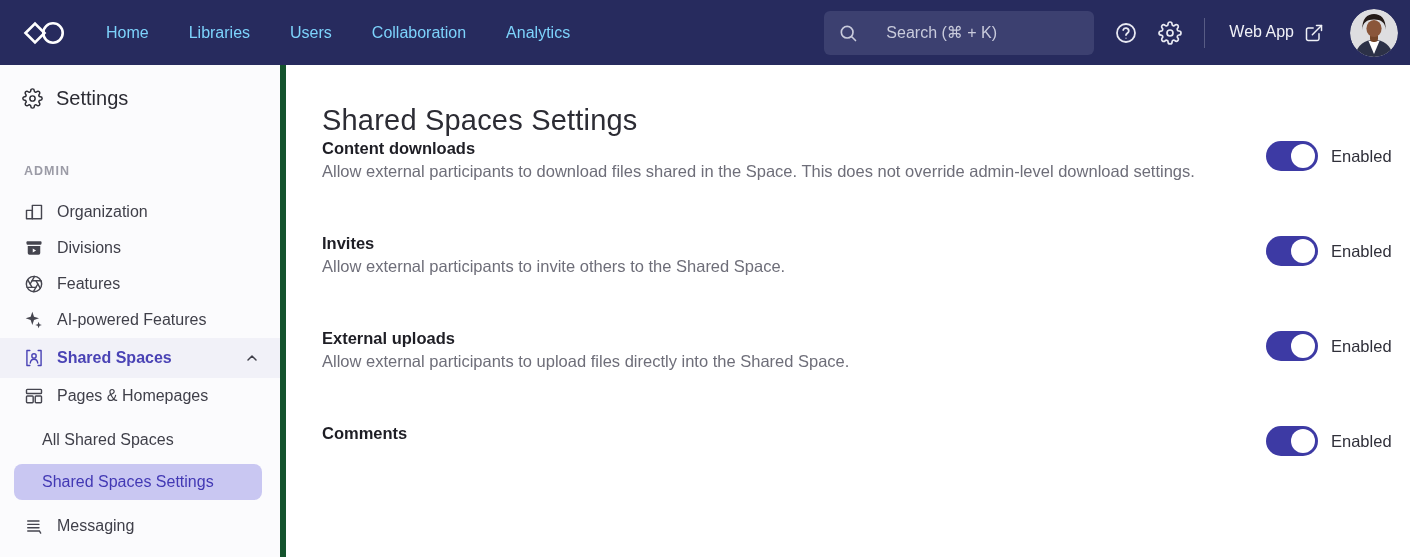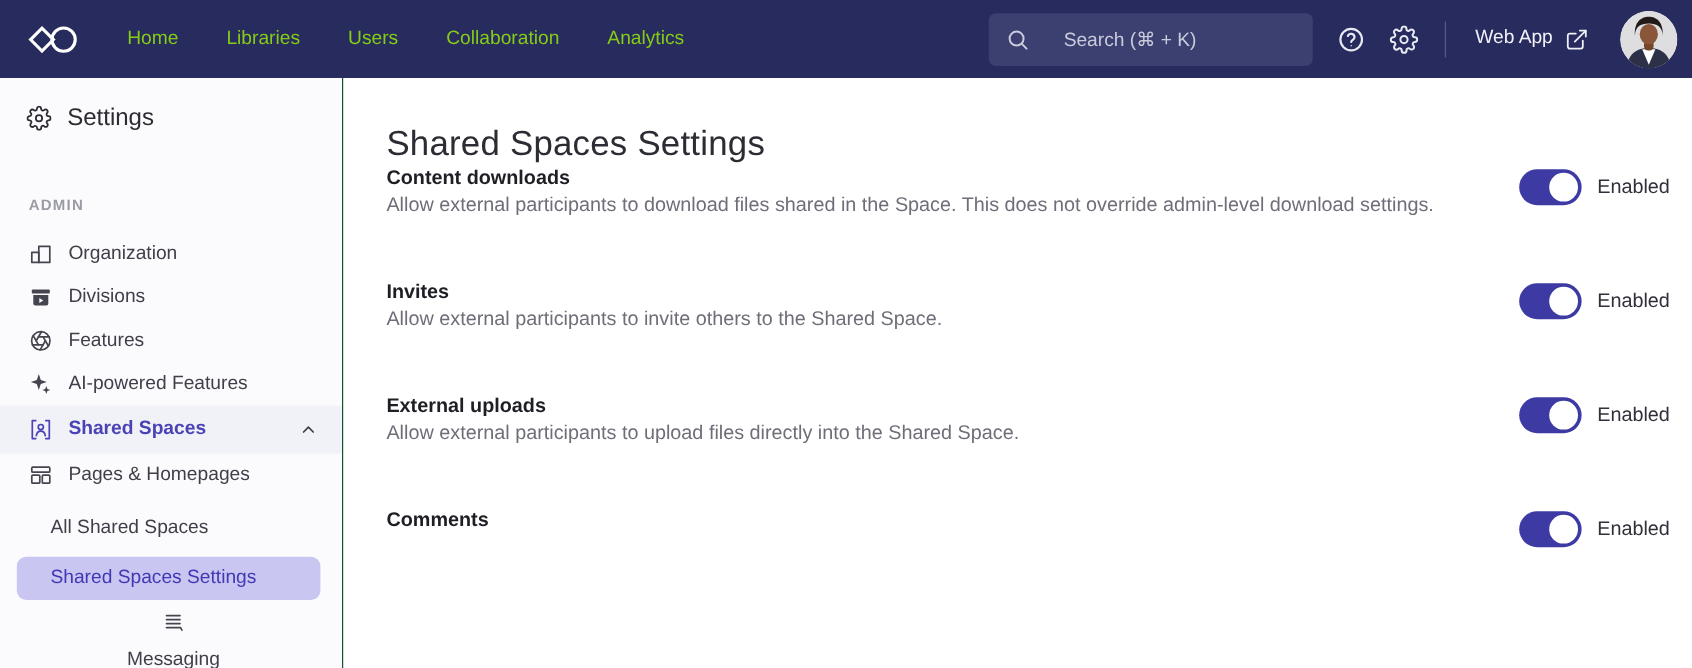--- a/index.html
+++ b/index.html
@@ -4,37 +4,37 @@
 <style>
   * { margin:0; padding:0; box-sizing:border-box; }
   html,body { width:1410px; height:557px; overflow:hidden; background:#fff;
     font-family:"Liberation Sans", sans-serif; -webkit-font-smoothing:antialiased; }
 
   
   .topnav { height:65px; background:var(--nav-bg,#272b5e); display:flex; align-items:center;
     padding:0 12px 0 22px; }
   .logo { flex:0 0 auto; display:flex; align-items:center; }
   .nav-items { display:flex; align-items:center; gap:40px; margin-left:40px; }
-  .nav-item { color:#84cc16; font-size:16px; font-weight:500; cursor:pointer; white-space:nowrap; }
+  .nav-item { color:#7dd3fc; font-size:16px; font-weight:500; cursor:pointer; white-space:nowrap; }
   .searchbox { margin-left:auto; width:270px; height:44px; background:var(--search-bg,#3c4070);
     border-radius:6px; display:flex; align-items:center; padding:0 14px; gap:28px; }
   .searchbox svg { flex:0 0 auto; }
   .search-ph { color:#c9cbdc; font-size:16px; }
   .icon-btn { width:24px; height:24px; display:flex; align-items:center; justify-content:center;
     color:#e8e9f2; margin-left:20px; cursor:pointer; }
   .nav-divider { width:1px; height:30px; background:#585c85; margin:0 10px 0 22px; }
   .webapp { display:flex; align-items:flex-start; gap:10px; margin-left:14px; color:#f0f1f7;
     font-size:16px; font-weight:500; cursor:pointer; }
   .avatar { width:48px; height:48px; border-radius:50%; margin-left:26px; flex:0 0 auto;
     overflow:hidden; cursor:pointer; }
 
   
   .page { display:flex; height:492px; }
   .sidebar { width:286px; flex:0 0 286px; background:var(--sidebar-bg,#fbfbfd);
-    border-right:1px solid #14532d; padding-top:14px; }
+    border-right:6px solid #14532d; padding-top:14px; }
   .sb-header { display:flex; align-items:center; gap:13px; padding:8px 22px; color:#2b2b33; }
   .sb-header .sb-title { font-size:20px; font-weight:500; }
   .sb-section { margin:46px 0 16px 24px; font-size:12.5px; font-weight:600; letter-spacing:1px;
     color:#9b9ba6; }
   .sb-item { height:36px; display:flex; align-items:center; gap:13px; padding:0 20px 0 24px;
     color:#3f3f49; font-size:16px; font-weight:400; cursor:pointer; }
   .sb-item .sb-ico { width:20px; height:20px; display:flex; align-items:center; justify-content:center;
     color:#45454f; flex:0 0 auto; }
   .sb-item.active-parent { height:40px; background:#f1f1f8; color:var(--active-text,#4a43b5);
     font-weight:600; }
@@ -234,21 +234,21 @@
     </div>
 
     <div class="sb-sub">
       <span>All Shared Spaces</span>
     </div>
 
     <div class="sb-sub selected">
       <span>Shared Spaces Settings</span>
     </div>
 
-    <div class="sb-item" style="margin-top:8px;flex-direction:column;">
+    <div class="sb-item" style="margin-top:8px;">
       <span class="sb-ico">
         <svg width="20" height="20" viewBox="0 0 24 24" fill="none" stroke="currentColor" stroke-width="1.7" stroke-linecap="round">
           <line x1="4.5" y1="6" x2="18" y2="6"></line>
           <line x1="4.5" y1="10" x2="18" y2="10"></line>
           <line x1="4.5" y1="14" x2="18" y2="14"></line>
           <path d="M4.5 18 H18.5 L20 20.5"></path>
         </svg>
       </span>
       <span>Messaging</span>
     </div>

